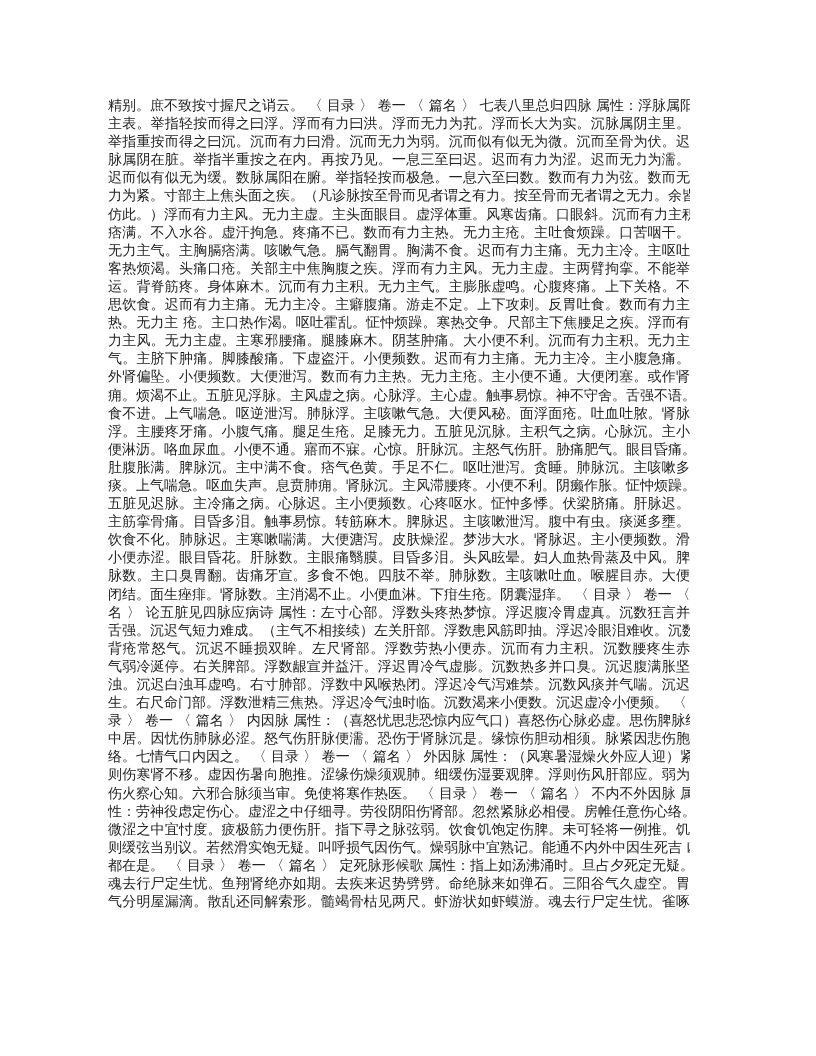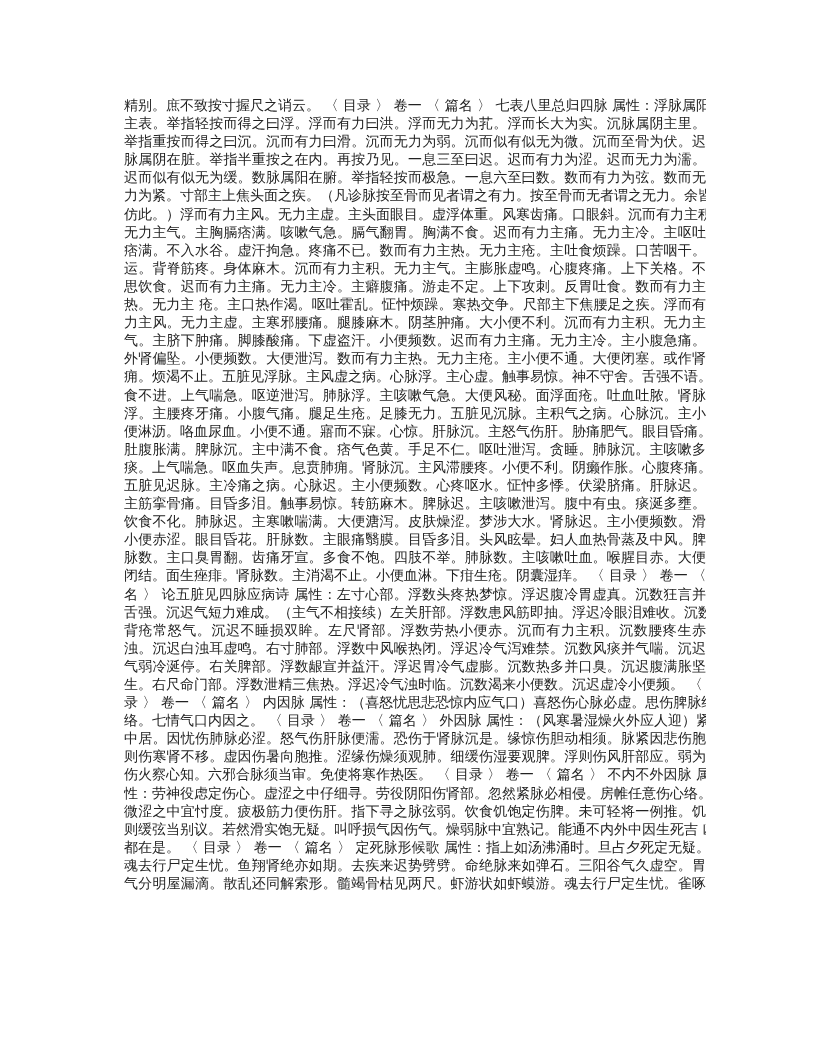--- a/index.html
+++ b/index.html
@@ -1,19 +1,19 @@
 <!DOCTYPE html>
 <html><head>
 <meta charset="utf-8">
 <style>
   html, body { margin: 0; padding: 0; background: #ffffff; }
   body { width: 816px; height: 1056px; position: relative; overflow: hidden; }
   .page {
     position: absolute;
-    left: 124px;
+    left: 108px;
     top: 96px;
     width: 582px;
     font-family: "DejaVu Serif", "Liberation Serif", serif;
     font-size: 14px;
     line-height: 18.1px;
     color: #222222;
   }
   .line {
     display: block;
     height: 18.1px;
@@ -27,49 +27,50 @@
 <body>
 
 <div class="page" id="page">
     <div class="line">精别。庶不致按寸握尺之诮云。 〈 目录 〉 卷一 〈 篇名 〉 七表八里总归四脉  属性：浮脉属阳</div>
     <div class="line">主表。举指轻按而得之曰浮。浮而有力曰洪。浮而无力为芤。浮而长大为实。沉脉属阴主里。</div>
     <div class="line">举指重按而得之曰沉。沉而有力曰滑。沉而无力为弱。沉而似有似无为微。沉而至骨为伏。迟</div>
     <div class="line">脉属阴在脏。举指半重按之在内。再按乃见。一息三至曰迟。迟而有力为涩。迟而无力为濡。</div>
     <div class="line">迟而似有似无为缓。数脉属阳在腑。举指轻按而极急。一息六至曰数。数而有力为弦。数而无</div>
     <div class="line">力为紧。寸部主上焦头面之疾。（凡诊脉按至骨而见者谓之有力。按至骨而无者谓之无力。余皆</div>
     <div class="line">仿此。）浮而有力主风。无力主虚。主头面眼目。虚浮体重。风寒齿痛。口眼斜。沉而有力主积。</div>
+    <div class="line">痞满。不入水谷。虚汗拘急。疼痛不已。数而有力主热。无力主疮。主吐食烦躁。口苦咽干。</div>
     <div class="line">无力主气。主胸膈痞满。咳嗽气急。膈气翻胃。胸满不食。迟而有力主痛。无力主冷。主呕吐</div>
-    <div class="line">痞满。不入水谷。虚汗拘急。疼痛不已。数而有力主热。无力主疮。主吐食烦躁。口苦咽干。</div>
+    <div class="line">客热烦渴。头痛口疮。关部主中焦胸腹之疾。浮而有力主风。无力主虚。主两臂拘挛。不能举</div>
     <div class="line">运。背脊筋疼。身体麻木。沉而有力主积。无力主气。主膨胀虚鸣。心腹疼痛。上下关格。不</div>
     <div class="line">思饮食。迟而有力主痛。无力主冷。主癖腹痛。游走不定。上下攻刺。反胃吐食。数而有力主</div>
     <div class="line">热。无力主 疮。主口热作渴。呕吐霍乱。怔忡烦躁。寒热交争。尺部主下焦腰足之疾。浮而有</div>
     <div class="line">力主风。无力主虚。主寒邪腰痛。腿膝麻木。阴茎肿痛。大小便不利。沉而有力主积。无力主</div>
     <div class="line">气。主脐下肿痛。脚膝酸痛。下虚盗汗。小便频数。迟而有力主痛。无力主冷。主小腹急痛。</div>
     <div class="line">外肾偏坠。小便频数。大便泄泻。数而有力主热。无力主疮。主小便不通。大便闭塞。或作肾</div>
     <div class="line">痈。烦渴不止。五脏见浮脉。主风虚之病。心脉浮。主心虚。触事易惊。神不守舍。舌强不语。</div>
     <div class="line">食不进。上气喘急。呕逆泄泻。肺脉浮。主咳嗽气急。大便风秘。面浮面疮。吐血吐脓。肾脉</div>
     <div class="line">浮。主腰疼牙痛。小腹气痛。腿足生疮。足膝无力。五脏见沉脉。主积气之病。心脉沉。主小</div>
     <div class="line">便淋沥。咯血尿血。小便不通。寤而不寐。心惊。肝脉沉。主怒气伤肝。胁痛肥气。眼目昏痛。</div>
     <div class="line">肚腹胀满。脾脉沉。主中满不食。痞气色黄。手足不仁。呕吐泄泻。贪睡。肺脉沉。主咳嗽多</div>
-    <div class="line">痰。上气喘急。呕血失声。息贲肺痈。肾脉沉。主风滞腰疼。小便不利。阴癞作胀。心腹疼痛。</div>
+    <div class="line">痰。上气喘急。呕血失声。息贲肺痈。肾脉沉。主风滞腰疼。小便不利。阴癞作胀。怔忡烦躁。</div>
     <div class="line">五脏见迟脉。主冷痛之病。心脉迟。主小便频数。心疼呕水。怔忡多悸。伏梁脐痛。肝脉迟。</div>
     <div class="line">主筋挛骨痛。目昏多泪。触事易惊。转筋麻木。脾脉迟。主咳嗽泄泻。腹中有虫。痰涎多壅。</div>
     <div class="line">饮食不化。肺脉迟。主寒嗽喘满。大便溏泻。皮肤燥涩。梦涉大水。肾脉迟。主小便频数。滑</div>
     <div class="line">小便赤涩。眼目昏花。肝脉数。主眼痛翳膜。目昏多泪。头风眩晕。妇人血热骨蒸及中风。脾</div>
     <div class="line">脉数。主口臭胃翻。齿痛牙宣。多食不饱。四肢不举。肺脉数。主咳嗽吐血。喉腥目赤。大便</div>
     <div class="line">闭结。面生痤痱。肾脉数。主消渴不止。小便血淋。下疳生疮。阴囊湿痒。 〈 目录 〉 卷一 〈 篇</div>
     <div class="line">名 〉 论五脏见四脉应病诗  属性：左寸心部。浮数头疼热梦惊。浮迟腹冷胃虚真。沉数狂言并</div>
     <div class="line">舌强。沉迟气短力难成。（主气不相接续）左关肝部。浮数患风筋即抽。浮迟冷眼泪难收。沉数</div>
     <div class="line">背疮常怒气。沉迟不睡损双眸。左尺肾部。浮数劳热小便赤。沉而有力主积。沉数腰疼生赤</div>
+    <div class="line">气弱冷涎停。右关脾部。浮数龈宣并益汗。浮迟胃冷气虚膨。沉数热多并口臭。沉迟腹满胀坚</div>
     <div class="line">浊。沉迟白浊耳虚鸣。右寸肺部。浮数中风喉热闭。浮迟冷气泻难禁。沉数风痰并气喘。沉迟</div>
-    <div class="line">气弱冷涎停。右关脾部。浮数龈宣并益汗。浮迟胃冷气虚膨。沉数热多并口臭。沉迟腹满胀坚</div>
     <div class="line">生。右尺命门部。浮数泄精三焦热。浮迟冷气浊时临。沉数渴来小便数。沉迟虚冷小便频。 〈 目</div>
     <div class="line">录 〉 卷一 〈 篇名 〉 内因脉  属性：（喜怒忧思悲恐惊内应气口）喜怒伤心脉必虚。思伤脾脉结</div>
+    <div class="line">中居。因忧伤肺脉必涩。怒气伤肝脉便濡。恐伤于肾脉沉是。缘惊伤胆动相须。脉紧因悲伤胞</div>
     <div class="line">络。七情气口内因之。 〈 目录 〉 卷一 〈 篇名 〉 外因脉  属性：（风寒暑湿燥火外应人迎）紧</div>
-    <div class="line">中居。因忧伤肺脉必涩。怒气伤肝脉便濡。恐伤于肾脉沉是。缘惊伤胆动相须。脉紧因悲伤胞</div>
     <div class="line">则伤寒肾不移。虚因伤暑向胞推。涩缘伤燥须观肺。细缓伤湿要观脾。浮则伤风肝部应。弱为</div>
     <div class="line">伤火察心知。六邪合脉须当审。免使将寒作热医。 〈 目录 〉 卷一 〈 篇名 〉 不内不外因脉  属</div>
     <div class="line">性：劳神役虑定伤心。虚涩之中仔细寻。劳役阴阳伤肾部。忽然紧脉必相侵。房帷任意伤心络。</div>
     <div class="line">微涩之中宜忖度。疲极筋力便伤肝。指下寻之脉弦弱。饮食饥饱定伤脾。未可轻将一例推。饥</div>
     <div class="line">则缓弦当别议。若然滑实饱无疑。叫呼损气因伤气。燥弱脉中宜熟记。能通不内外中因生死吉  凶</div>
     <div class="line">都在是。 〈 目录 〉 卷一 〈 篇名 〉 定死脉形候歌  属性：指上如汤沸涌时。旦占夕死定无疑。</div>
     <div class="line">魂去行尸定生忧。鱼翔肾绝亦如期。去疾来迟势劈劈。命绝脉来如弹石。三阳谷气久虚空。胃</div>
     <div class="line">气分明屋漏滴。散乱还同解索形。髓竭骨枯见两尺。虾游状如虾蟆游。魂去行尸定生忧。雀啄</div>
   </div>
 

